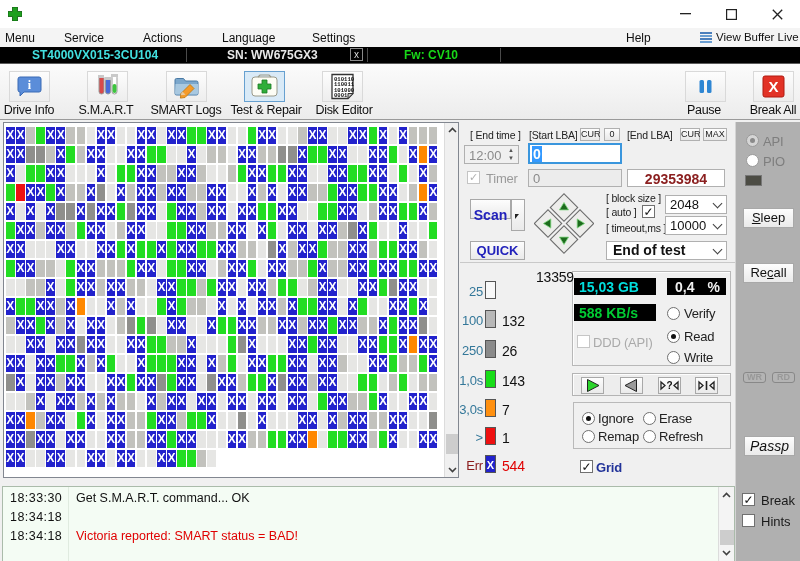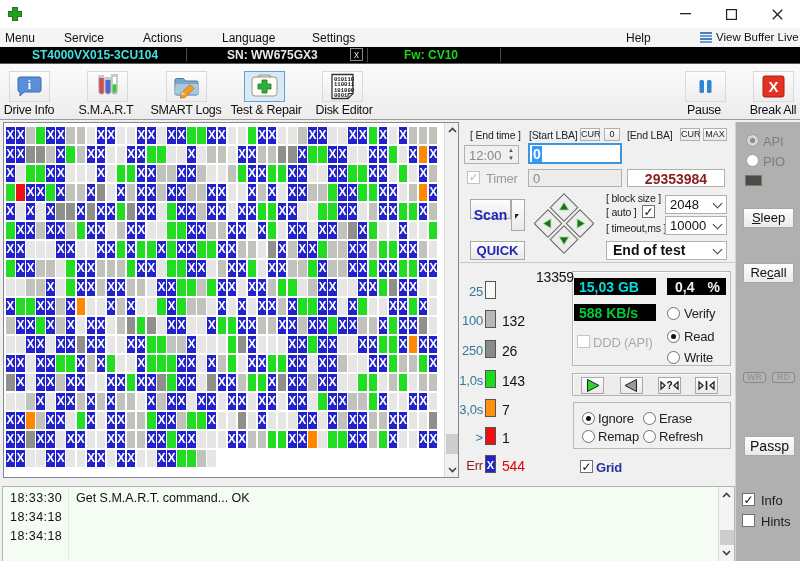--- a/index.html
+++ b/index.html
@@ -1075,33 +1075,34 @@
       <span style="position:absolute;left:4px;top:4px;width:5px;height:5px;border-radius:50%;background:#8a8a8a;"></span>
     </div>
   <div class="lab" style="left:27px;top:12px;font-size:13px;color:#7e7e7e;">API</div>
   <div class="radio" style="left:10px;top:32px;border-color:#9a9a9a;"></div>
   <div class="lab" style="left:27px;top:32px;font-size:13px;color:#7e7e7e;">PIO</div>
   <div class="abs" style="left:9px;top:53px;width:17px;height:11px;background:#4c4c44;border:1px solid #777;"></div>
   <div class="btn" style="left:7px;top:86px;width:51px;height:20px;font-size:13px;line-height:18px;"><u>S</u>leep</div>
   <div class="btn" style="left:7px;top:141px;width:51px;height:20px;font-size:13px;line-height:18px;">Re<u>c</u>all</div>
   <div class="btn" style="left:7px;top:250px;width:23px;height:11px;font-size:9px;font-weight:bold;color:#989898;background:#b4b4b4;border:1px solid #888;border-radius:3px;line-height:9px;">WR</div>
   <div class="btn" style="left:36px;top:250px;width:23px;height:11px;font-size:9px;font-weight:bold;color:#989898;background:#b4b4b4;border:1px solid #888;border-radius:3px;line-height:9px;">RD</div>
-  <div class="btn" style="left:8px;top:314px;width:51px;height:20px;font-size:14px;line-height:18px;">Passp</div>
+  <div class="btn" style="left:8px;top:314px;width:51px;height:20px;font-size:14px;line-height:18px;font-style:italic;">Passp</div>
 </div>
 
 <div class="abs chk" style="left:742px;top:493px;font-size:12px;text-align:center;line-height:12px;color:#111;">✓</div>
-<div class="abs" style="left:761px;top:493px;font-size:13px;color:#1a1a1a;">Info</div>
+<div class="abs" style="left:761px;top:493px;font-size:13px;color:#1a1a1a;">Break</div>
 <div class="abs chk" style="left:742px;top:514px;"></div>
 <div class="abs" style="left:761px;top:514px;font-size:13px;color:#1a1a1a;">Hints</div>
 
 <div class="abs" id="logbox">
   <div style="position:absolute;left:7px;top:4px;letter-spacing:0.45px;">18:33:30</div>
   <div style="position:absolute;left:73px;top:4px;">Get S.M.A.R.T. command... OK</div>
   <div style="position:absolute;left:7px;top:23px;letter-spacing:0.45px;">18:34:18</div>
   <div style="position:absolute;left:7px;top:42px;letter-spacing:0.45px;">18:34:18</div>
+  <div style="position:absolute;left:73px;top:42px;color:#e00000;">Victoria reported: SMART status = BAD!</div>
   <div style="position:absolute;left:65px;top:0;width:1px;height:75px;background:#e0ebe0;"></div>
   <div style="position:absolute;right:0;top:0;width:16px;height:74px;background:#f4f4f4;border-left:1px solid #dcdcdc;">
     <svg style="position:absolute;top:4px;left:3px;" width="9" height="9" viewBox="0 0 9 9">
         <path d="M1 6 L4.5 2.5 L8 6" fill="none" stroke="#404040" stroke-width="1.6"></path>
       </svg>
     <svg style="position:absolute;bottom:4px;left:3px;" width="9" height="9" viewBox="0 0 9 9">
         <path d="M1 3 L4.5 6.5 L8 3" fill="none" stroke="#404040" stroke-width="1.6"></path>
       </svg>
     <div style="position:absolute;left:1px;top:43px;width:14px;height:15px;background:#cdcdcd;"></div>
   </div>

